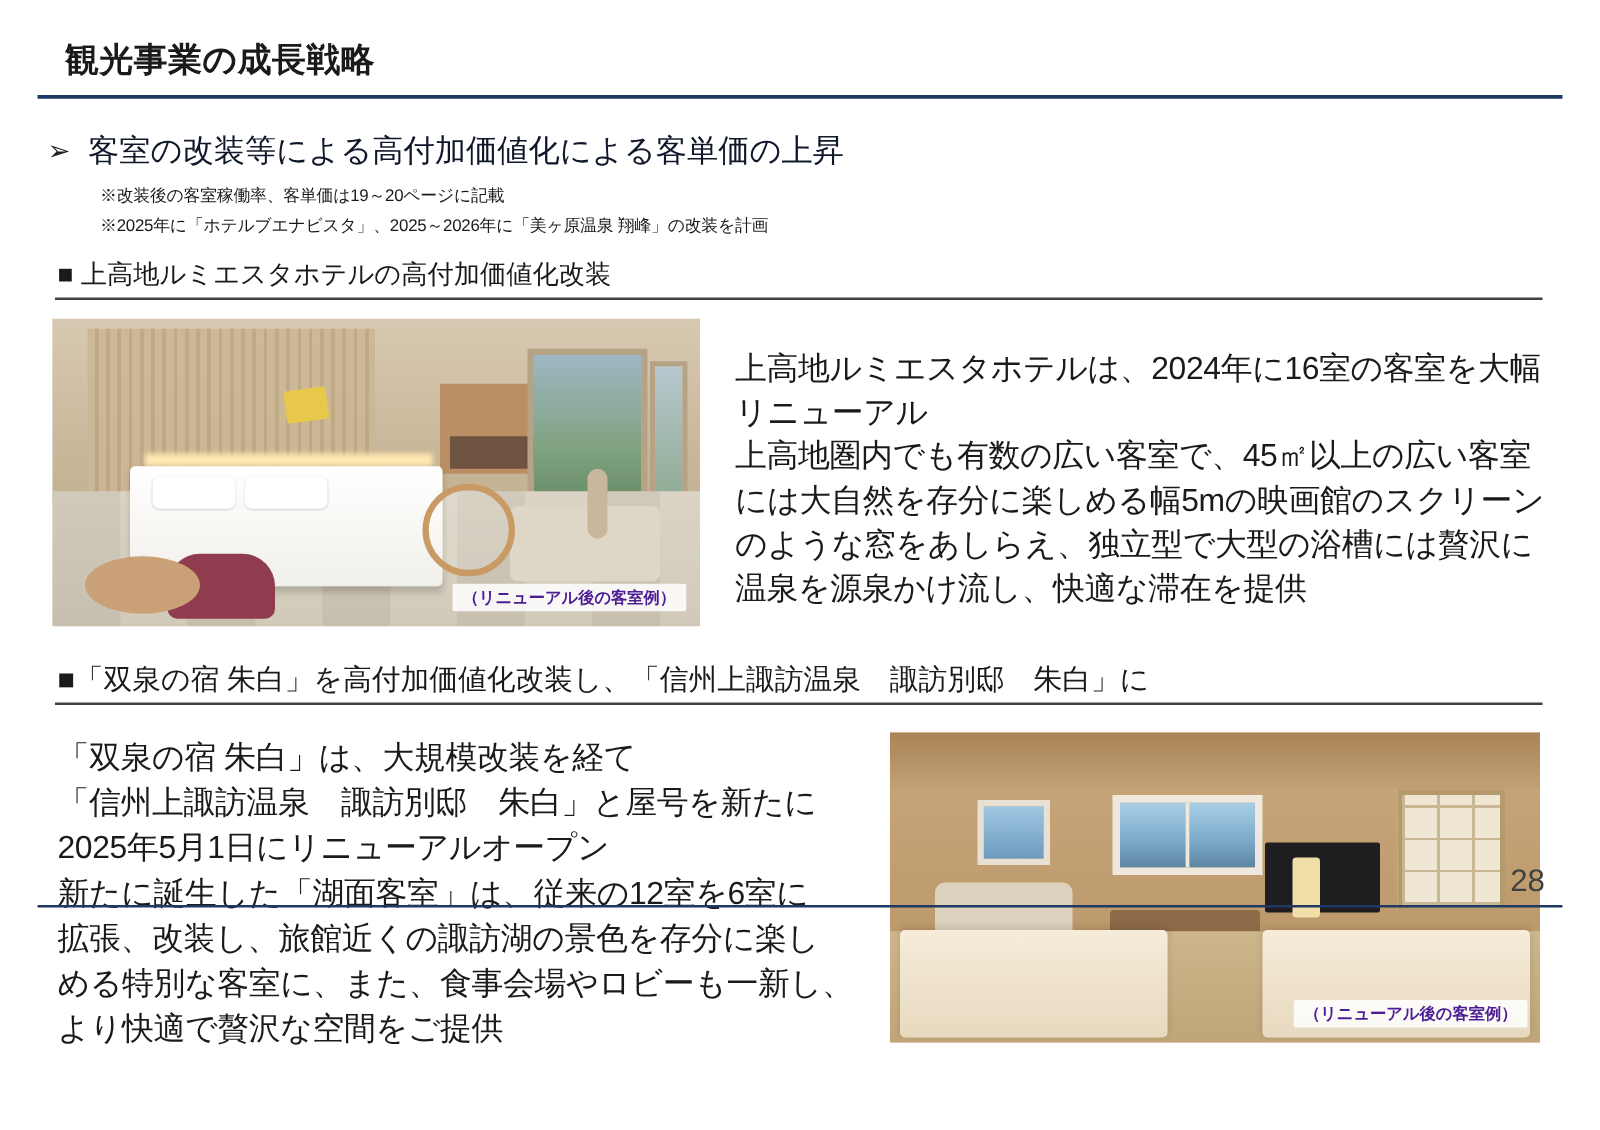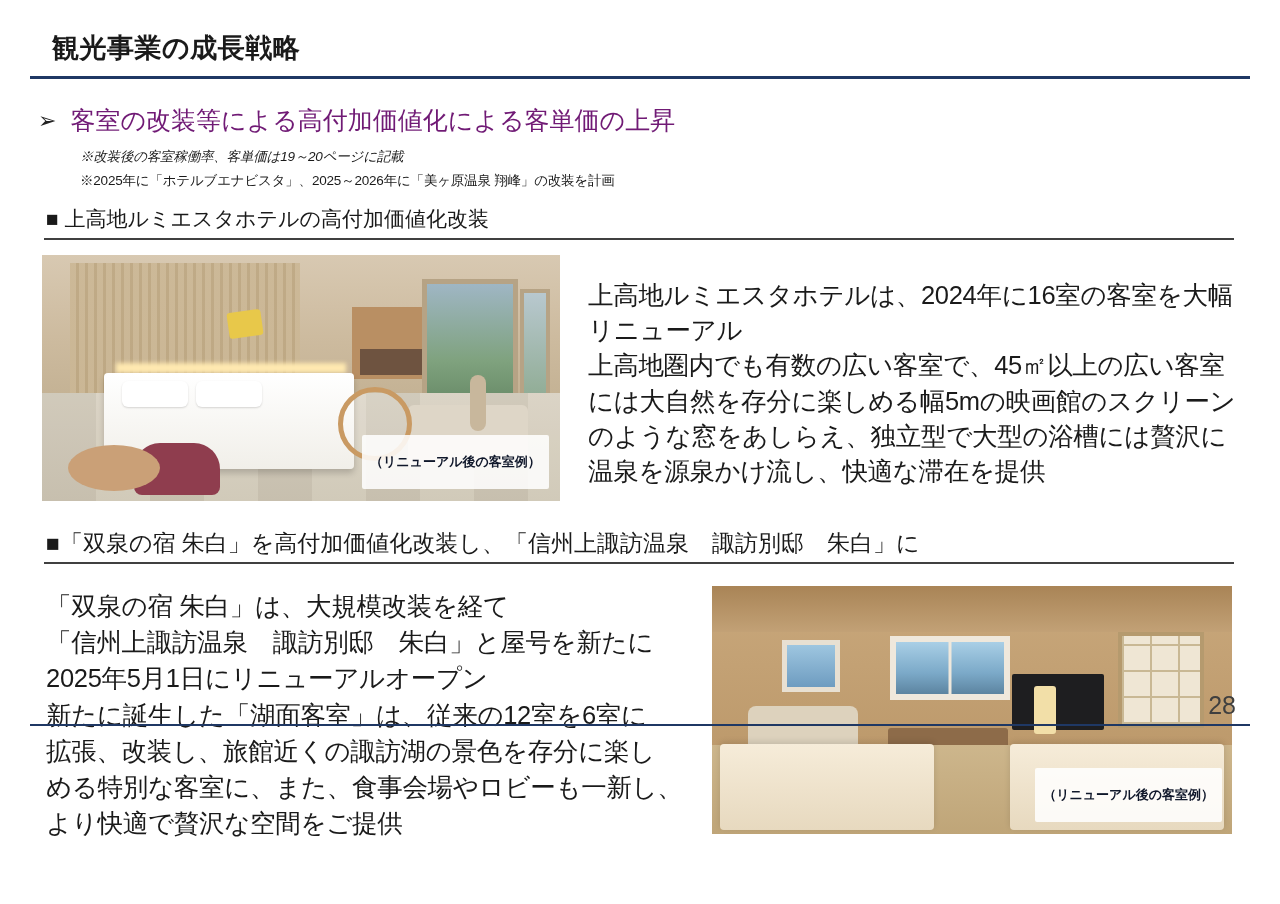--- a/index.html
+++ b/index.html
@@ -39,31 +39,31 @@
     align-items: center;
     gap: 14px;
   }
   .arrow-icon {
     font-size: 22px;
     color: #222;
     line-height: 1;
   }
   .bullet1-text {
     font-size: 25px;
-    color: #701a75;
+    color: #0f172a;
   }
 
   .note {
     position: absolute;
     left: 80px;
     font-size: 13.5px;
     color: #1a1a1a;
     letter-spacing: -0.2px;
   }
-  .note1 { top: 148px; font-style: italic; }
+  .note1 { top: 148px; }
   .note2 { top: 172px; }
 
   
   .sec1 {
     position: absolute;
     left: 46px; top: 205px;
     font-size: 21px;
     color: #1a1a1a;
   }
   .sec1-rule {
@@ -150,24 +150,24 @@
     position: absolute; left: 366px; top: 150px; width: 120px; height: 60px;
     background: #ded6c7; border-radius: 6px;
   }
   .photo1 .lamp {
     position: absolute; right: 74px; top: 120px; width: 16px; height: 56px;
     background: #c8b79c; border-radius: 8px;
   }
   .photo-caption {
     position: absolute;
     background: rgba(255,255,255,0.86);
-    color: #0f172a;
+    color: #4c1d95;
     font-size: 13px;
     font-weight: bold;
-    padding: 18px 8px;
+    padding: 2px 8px;
     border-radius: 2px;
     white-space: nowrap;
   }
   .cap1 { left: 320px; bottom: 12px; }
 
   
   .body1 {
     position: absolute;
     left: 588px; top: 278px;
     width: 656px;

